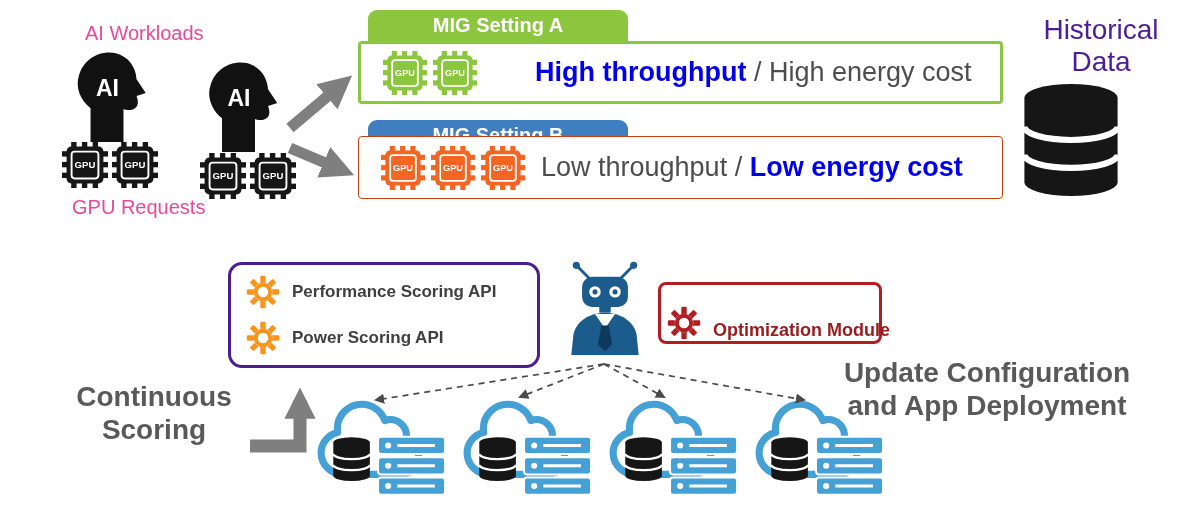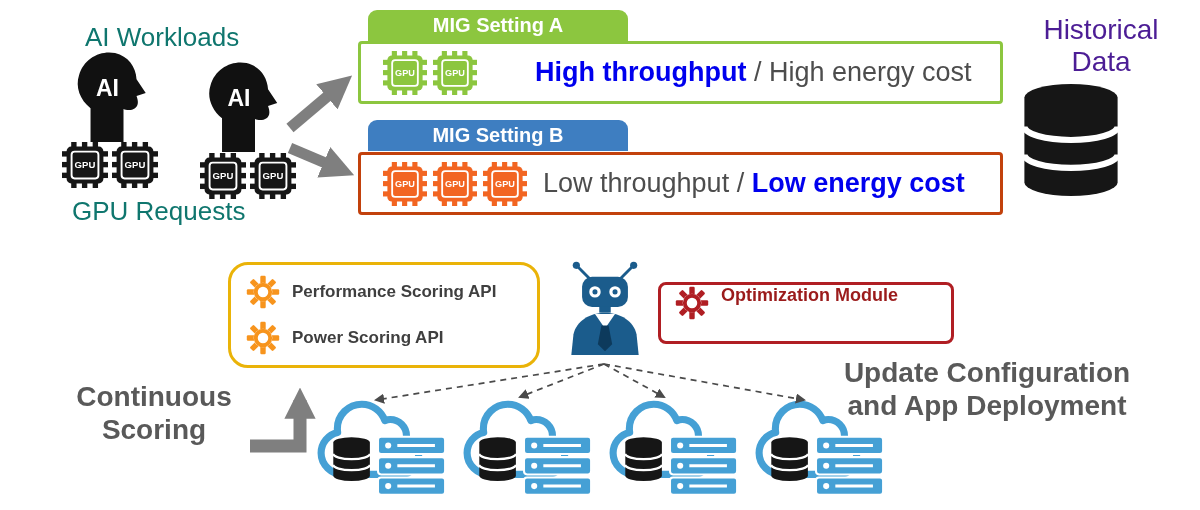--- a/index.html
+++ b/index.html
@@ -2,53 +2,53 @@
 <html><head>
 <meta charset="utf-8">
 <style>
   *{box-sizing:border-box;margin:0;padding:0}
   html,body{background:#ffffff}
   .canvas{position:relative;width:1200px;height:510px;background:#ffffff;
           font-family:"Liberation Sans",sans-serif;overflow:hidden}
   .abs{position:absolute}
   .defs{position:absolute;width:0;height:0;overflow:hidden}
   .overlay{position:absolute;left:0;top:0;width:1200px;height:510px;pointer-events:none;z-index:6}
-  .lbl{font-size:26px;color:#0f766e;white-space:nowrap}
+  .lbl{font-size:20px;color:#ec4899;white-space:nowrap}
   .big-bold{font-size:28px;font-weight:bold;color:#595959;text-align:center;line-height:1.18}
 
   .head{color:#111111}
   .chip{width:46px;height:46px;display:block}
   .c-black{color:#161616}
   .c-green{color:#8CC63F}
   .c-orange{color:#F26522}
 
   .mig-tab{position:absolute;width:260px;height:31px;border-radius:9px 9px 0 0;
            color:#ffffff;font-weight:bold;font-size:20px;text-align:center;line-height:31px;z-index:2}
   .tab-a{background:#8CC63F;left:368px;top:10px}
   .tab-b{background:#3E7EC1;left:368px;top:120px}
   .mig-box{position:absolute;left:358px;width:645px;height:63px;background:#ffffff;border-radius:4px;
            display:flex;align-items:center;padding-left:22px;z-index:3}
   .box-a{top:41px;border:3px solid #8CC63F}
-  .box-b{top:152px;border:3px solid #c2410c}
+  .box-b{top:136px;border:1px solid #c2410c}
   .mig-box .chip{width:44px;height:44px;margin-right:6px}
   .mig-text{font-size:27px;color:#4d4d4d;white-space:nowrap}
   .mig-text .hl{color:#0000EE;font-weight:bold}
   .text-a{margin-left:52px}
   .text-b{margin-left:10px}
 
   .hist-label{left:1008px;top:14px;width:186px;font-size:28px;color:#4c1d95;text-align:center;line-height:1.15}
 
-  .scoring-box{left:228px;top:262px;width:312px;height:106px;border:3px solid #eab308;border-radius:20px;
+  .scoring-box{left:228px;top:262px;width:312px;height:106px;border:3px solid #4c1d95;border-radius:14px;
                background:#ffffff;display:flex;flex-direction:column;justify-content:space-evenly;padding-left:14px;z-index:3}
   .api-row{display:flex;align-items:center;gap:11px}
   .api-row .gear{width:36px;height:36px;color:#F7941D;flex:0 0 auto}
   .api-label{font-size:17px;font-weight:bold;color:#3f3f3f;white-space:nowrap}
 
-  .opt-box{left:658px;top:282px;width:296px;height:62px;border:3px solid #B01E23;border-radius:8px;
-           background:#ffffff;display:flex;align-items:flex-start;gap:11px;padding-left:13px;z-index:3}
+  .opt-box{left:658px;top:282px;width:224px;height:62px;border:3px solid #B01E23;border-radius:8px;
+           background:#ffffff;display:flex;align-items:flex-end;gap:11px;padding-left:5px;z-index:3}
   .opt-box .gear{width:36px;height:36px;color:#B01E23;flex:0 0 auto}
   .opt-label{font-size:18px;font-weight:bold;color:#9B1B1B;white-space:nowrap}
 
   .robot{left:562px;top:254px;width:86px;height:108px;color:#1B5C8C;z-index:3}
   .cluster{width:158px;height:124px;z-index:3}
 </style>
 </head>
 <body>
 
 <div class="canvas">

